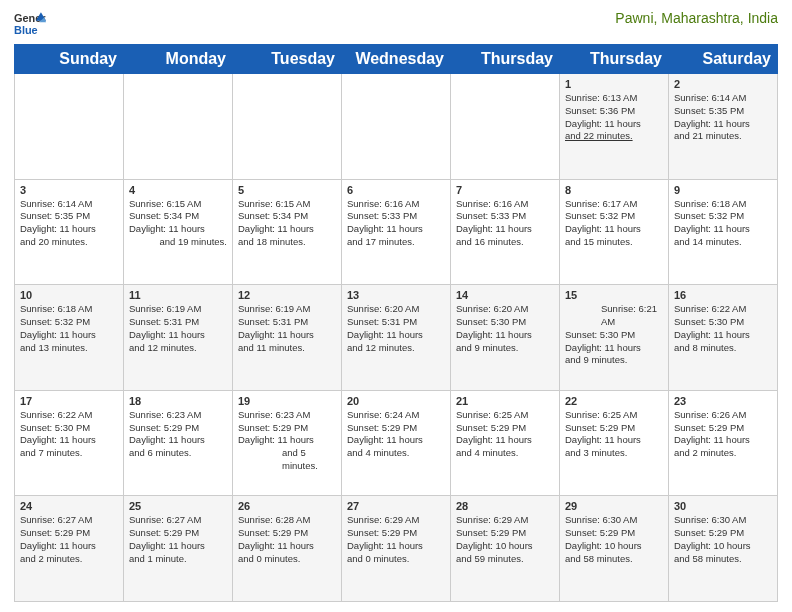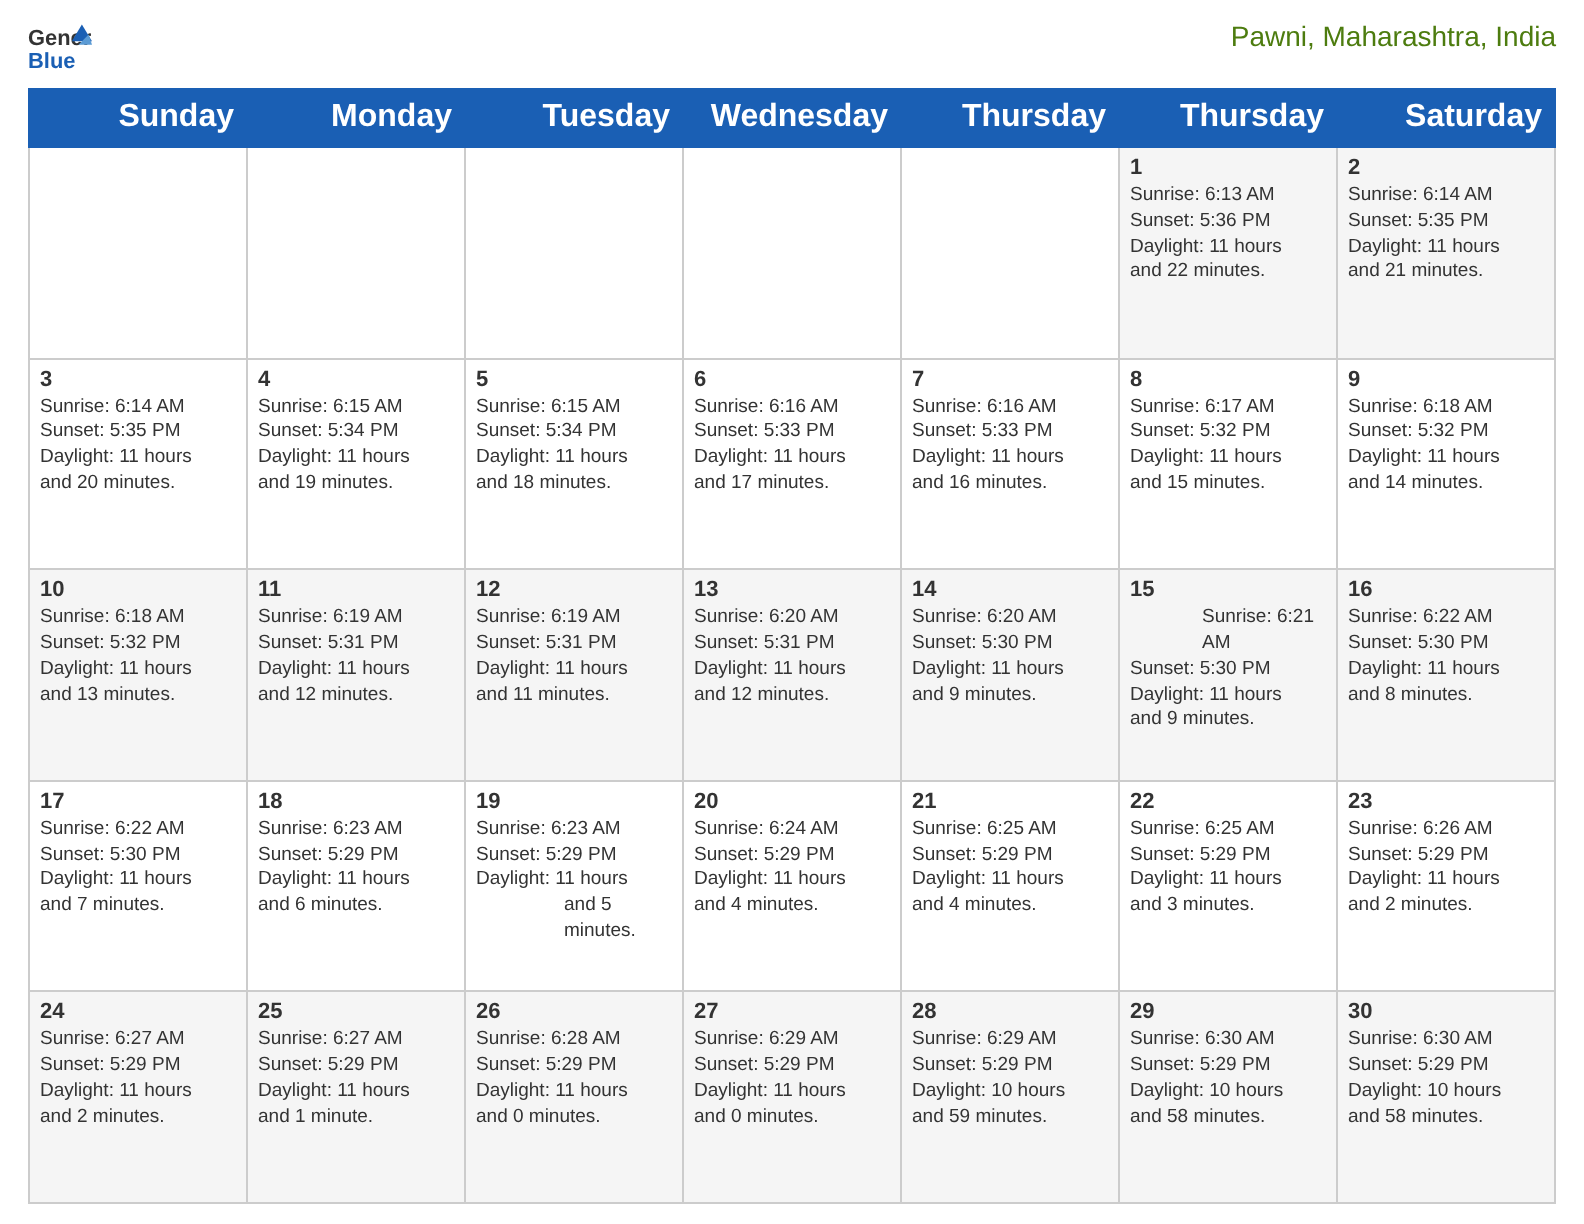--- a/index.html
+++ b/index.html
@@ -120,21 +120,21 @@
           <td class="empty-cell"></td>
           <td class="empty-cell"></td>
           <td class="empty-cell"></td>
           <td class="empty-cell"></td>
           <td class="empty-cell"></td>
           <td>
             <span class="day-num">1</span>
             <div style="line-height: 1.35;">Sunrise: 6:13 AM</div>
             <div style="line-height: 1.35;">Sunset: 5:36 PM</div>
             <div style="line-height: 1.35;">Daylight: 11 hours</div>
-            <div style="line-height: 1.35;">and 22 minutes.</div>
+            <div style="line-height: 1.35; text-decoration: underline;">and 22 minutes.</div>
           </td>
           <td>
             <span class="day-num">2</span>
             <div style="line-height: 1.35;">Sunrise: 6:14 AM</div>
             <div style="line-height: 1.35;">Sunset: 5:35 PM</div>
             <div style="line-height: 1.35;">Daylight: 11 hours</div>
             <div style="line-height: 1.35;">and 21 minutes.</div>
           </td>
         </tr>
         <tr>
@@ -143,21 +143,21 @@
             <div style="line-height: 1.35;">Sunrise: 6:14 AM</div>
             <div style="line-height: 1.35;">Sunset: 5:35 PM</div>
             <div style="line-height: 1.35;">Daylight: 11 hours</div>
             <div style="line-height: 1.35;">and 20 minutes.</div>
           </td>
           <td>
             <span class="day-num">4</span>
             <div style="line-height: 1.35;">Sunrise: 6:15 AM</div>
             <div style="line-height: 1.35;">Sunset: 5:34 PM</div>
             <div style="line-height: 1.35;">Daylight: 11 hours</div>
-            <div style="line-height: 1.35;">and 19 minutes.</div>
+            <div style="line-height: 1.35; text-align: right;">and 19 minutes.</div>
           </td>
           <td>
             <span class="day-num">5</span>
             <div style="line-height: 1.35;">Sunrise: 6:15 AM</div>
             <div style="line-height: 1.35;">Sunset: 5:34 PM</div>
             <div style="line-height: 1.35;">Daylight: 11 hours</div>
             <div style="line-height: 1.35;">and 18 minutes.</div>
           </td>
           <td>
             <span class="day-num">6</span>

